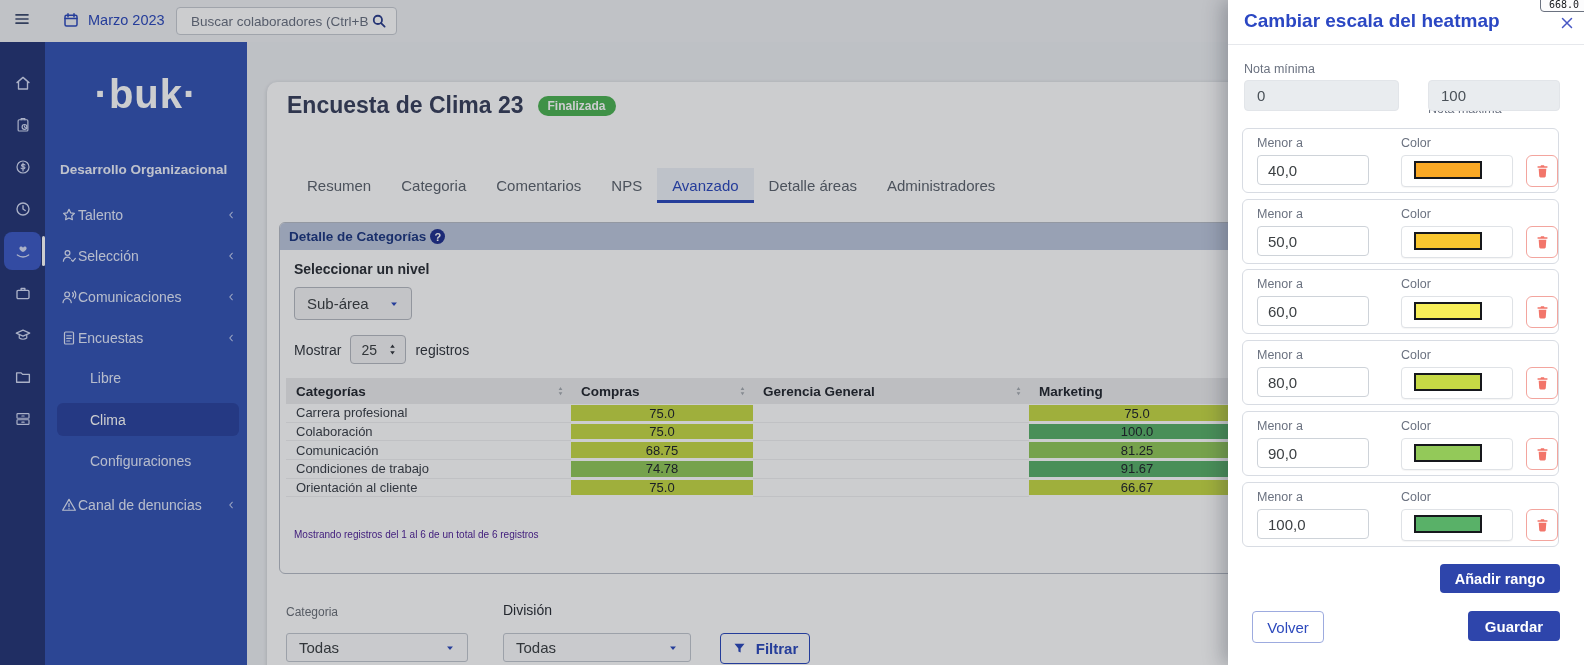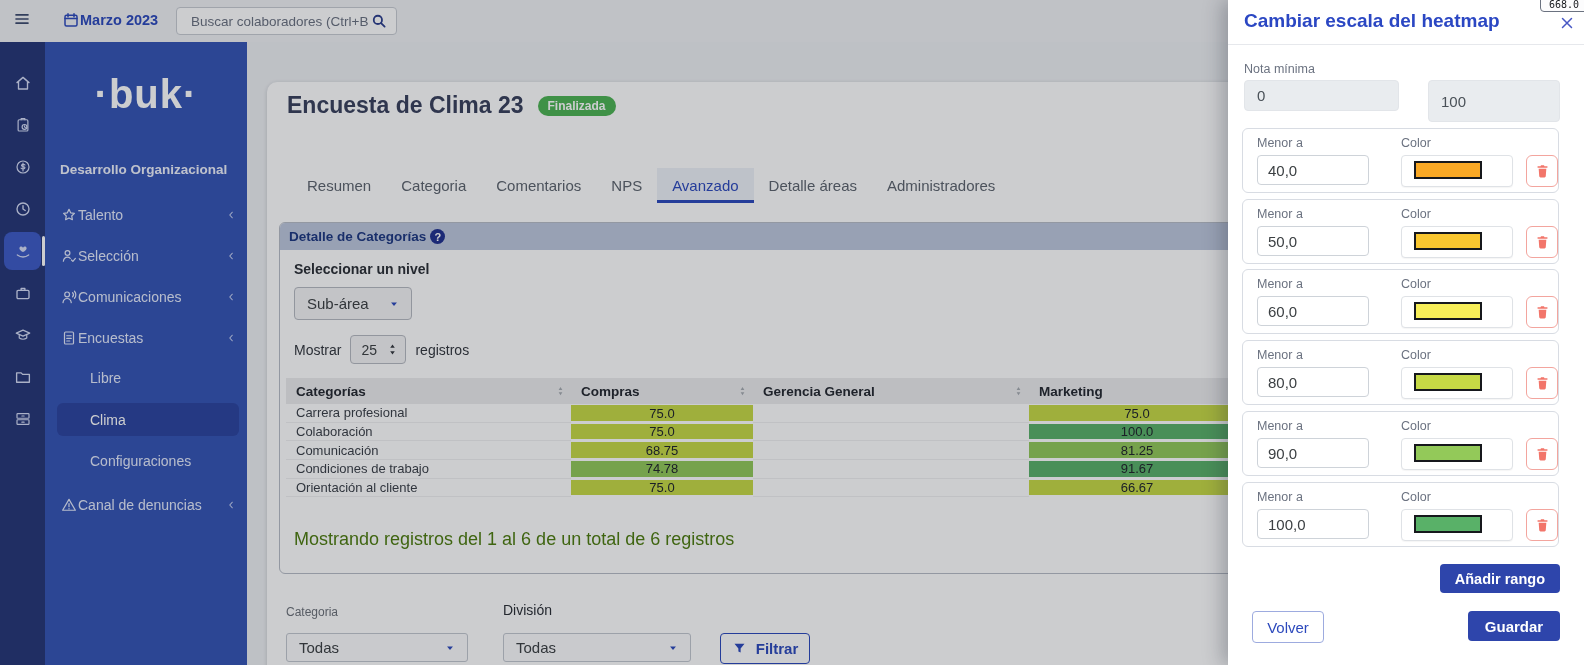--- a/index.html
+++ b/index.html
@@ -4,21 +4,21 @@
 <style>
   html,body{margin:0;padding:0;overflow:hidden;}
   body{width:1584px;height:665px;position:relative;font-family:"Liberation Sans",sans-serif;background:#eef0f3;}
   .abs{position:absolute;}
   svg{display:block;}
   .icon{display:inline-flex;align-items:center;justify-content:center;}
 
   
   .topbar{left:0;top:0;width:1584px;height:42px;background:#f0f1f4;}
   .hamburger{left:13px;top:10px;width:26px;height:22px;color:#3c4a6e;cursor:pointer;}
-  .period{left:62px;top:11px;display:flex;align-items:center;color:#2c49bc;font-size:14.5px;font-weight:bold;cursor:pointer;}
+  .period{left:62px;top:11px;display:flex;align-items:center;gap:8px;color:#2c49bc;font-size:14.5px;font-weight:normal;cursor:pointer;}
   .searchbox{left:176px;top:7px;width:221px;height:28px;background:#fff;border:1px solid #c7cbd2;border-radius:4px;display:flex;align-items:center;padding:0 8px 0 12px;box-sizing:border-box;}
   .searchbox input{border:none;outline:none;flex:1;font-family:"Liberation Sans",sans-serif;font-size:13.5px;color:#42485400;background:transparent;}
   .searchbox input::placeholder{color:#6a7180;}
   .searchbox .icon{color:#2c3e8c;}
 
   
   .rail{left:0;top:42px;width:45px;height:623px;background:#253677;}
   .rail-item{position:absolute;left:4px;width:37px;height:38px;border-radius:8px;display:flex;align-items:center;justify-content:center;color:#d5dcf5;cursor:pointer;}
   .rail-item.active{background:#3d5ac6;}
   .rail-item.active::after{content:"";position:absolute;right:-4px;top:4px;width:3px;height:30px;border-radius:2px;background:#fff;}
@@ -55,21 +55,21 @@
 
   
   .tbl{left:6px;top:155px;width:959px;border-collapse:collapse;table-layout:fixed;}
   .tbl th{height:26px;background:#ececee;font-size:13.5px;font-weight:bold;color:#24282f;text-align:left;padding:0 6px 0 10px;cursor:pointer;}
   .tbl th .hwrap{display:flex;align-items:center;}
   .tbl th .sort{margin-left:auto;color:#9aa0a6;opacity:.85;}
   .tbl td{height:17.7px;padding:0;font-size:13px;color:#3a3f47;}
   .tbl td.lbl{padding-left:10px;border-bottom:1px solid #f0f0f1;}
   .tbl td.empty{border-bottom:1px solid #f0f0f1;}
   .fill{height:15.7px;margin:1px 0;display:flex;align-items:center;justify-content:center;font-size:13px;color:#20242b;}
-  .tbl-footer{left:14px;top:306px;font-size:18px;color:#4d7c0f;}
+  .tbl-footer{left:14px;top:306px;font-size:10px;color:#4c1d95;}
 
   
   .flt-label-sm{font-size:12px;color:#6b7078;}
   .flt-label{font-size:14px;color:#2a2e35;text-align:right;}
   .filter-select{height:29px;padding:0 12px;font-size:15px;background:#fbfbfd;border:1px solid #c3c7cf;border-radius:3px;}
   .filtrar-btn{left:453px;top:551px;width:90px;height:31px;border:1.5px solid #2c49bc;border-radius:4px;background:transparent;display:flex;align-items:center;justify-content:center;gap:9px;color:#2c49bc;font-size:15px;font-weight:bold;cursor:pointer;box-sizing:border-box;}
 
   
   .dim-overlay{left:0;top:0;width:1228px;height:665px;background:rgba(16,20,30,0.21);z-index:40;pointer-events:none;}
 
@@ -468,21 +468,21 @@
   <div class="abs drawer-close" id="close-ic">
       <svg width="18" height="18" viewBox="0 0 24 24" fill="none" stroke="currentColor" stroke-width="2" stroke-linecap="round" stroke-linejoin="round">
         <path d="M6 6l12 12M18 6 6 18"></path>
       </svg>
     </div>
   <div class="abs drawer-divider"></div>
 
   <div class="abs field-label" style="left:16px;top:62px;">Nota mínima</div>
   <div class="abs field-label" style="left:200px;top:62px;margin-top:40px;">Nota máxima *</div>
   <div class="abs input-disabled" style="left:16px;top:80px;width:155px;height:31px;">0</div>
-  <div class="abs input-disabled" style="left:200px;top:80px;width:132px;height:42px;">100</div>
+  <div class="abs input-disabled" style="left:200px;top:80px;width:132px;height:31px;">100</div>
 
   <div id="ranges">
       <div class="range-card" style="top: 128px;">
         <span class="field-label" style="left: 14px;">Menor a</span>
         <span class="field-label" style="left: 158px;">Color</span>
         <input class="range-input" value="40,0" style="">
         <div class="color-btn">
           <div class="swatch" style="background: rgb(249, 168, 37);"></div>
         </div>
         <div class="trash-btn">

